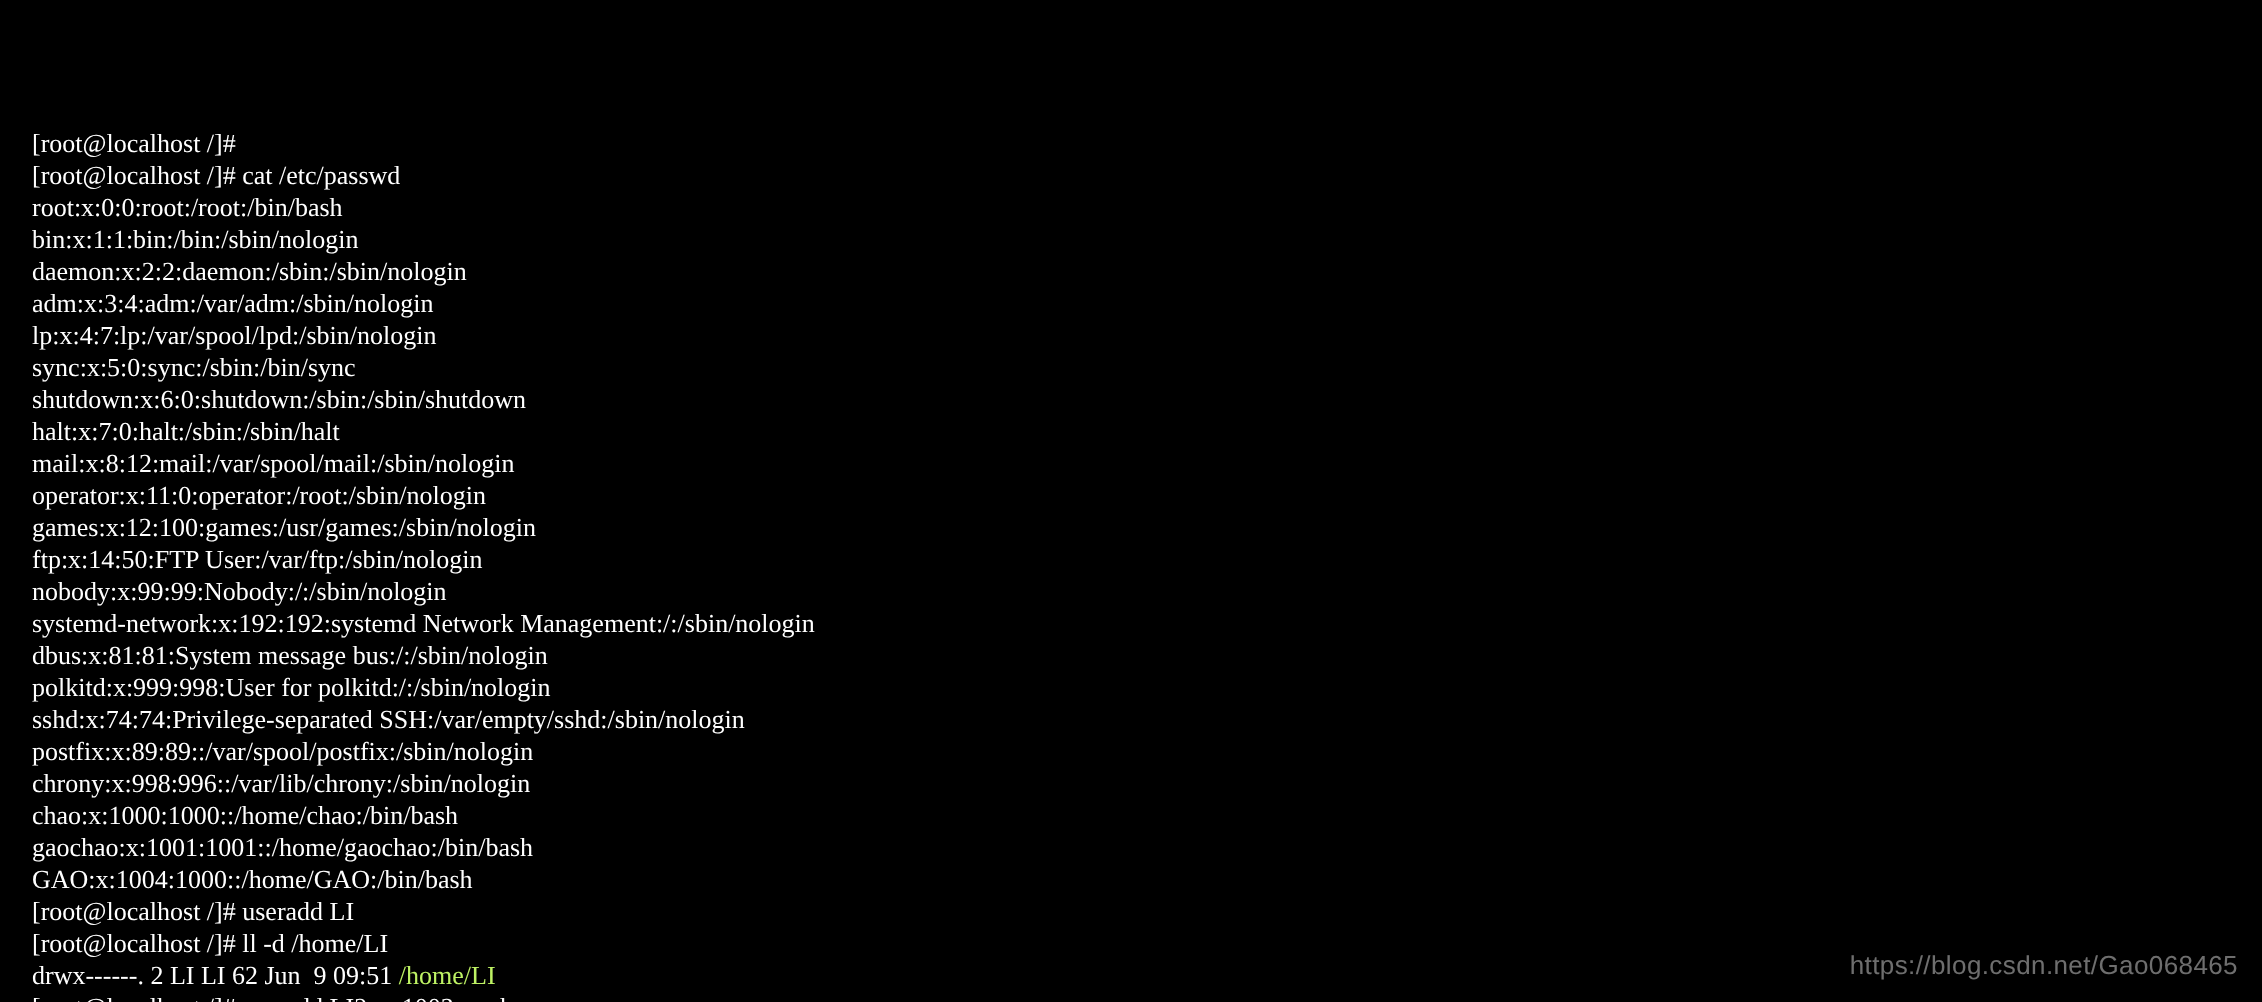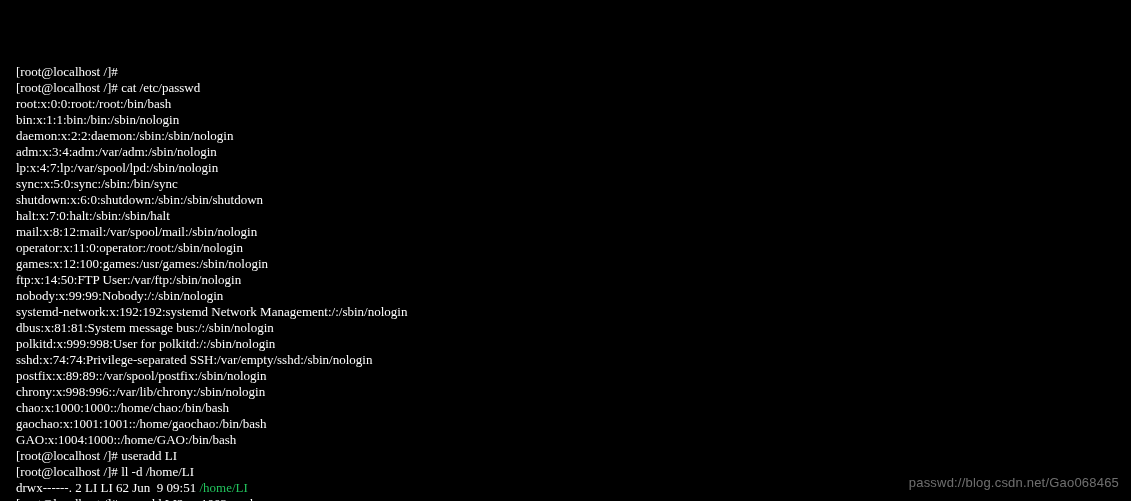--- a/index.html
+++ b/index.html
@@ -11,33 +11,33 @@
       line-height: 16px;
       width: 1131px;
       height: 501px;
       padding: 0 16px;
       white-space: pre;
       overflow: hidden;
       position: relative;
     }
     .term { display: block; }
     .line { display: block; font-family: Liberation Serif, serif; }
-    .hl { color: #22c55e; }
+    .hl { color: #bef264; }
     .watermark {
       position: absolute;
       right: 12px;
       bottom: 10px;
       color: rgba(200,200,200,0.55);
       font-family: Arial, sans-serif;
       font-size: 13px;
       letter-spacing: 0.2px;
     }
   </style>
 </head>
 <body>
 
 
 
 <div class="term" id="term"><span class="line"><span>[root@localhost /]# </span><span></span></span><span class="line"><span>[root@localhost /]# </span><span>cat /etc/passwd</span></span><span class="line"><span>root:x:0:0:root:/root:/bin/bash</span></span><span class="line"><span>bin:x:1:1:bin:/bin:/sbin/nologin</span></span><span class="line"><span>daemon:x:2:2:daemon:/sbin:/sbin/nologin</span></span><span class="line"><span>adm:x:3:4:adm:/var/adm:/sbin/nologin</span></span><span class="line"><span>lp:x:4:7:lp:/var/spool/lpd:/sbin/nologin</span></span><span class="line"><span>sync:x:5:0:sync:/sbin:/bin/sync</span></span><span class="line"><span>shutdown:x:6:0:shutdown:/sbin:/sbin/shutdown</span></span><span class="line"><span>halt:x:7:0:halt:/sbin:/sbin/halt</span></span><span class="line"><span>mail:x:8:12:mail:/var/spool/mail:/sbin/nologin</span></span><span class="line"><span>operator:x:11:0:operator:/root:/sbin/nologin</span></span><span class="line"><span>games:x:12:100:games:/usr/games:/sbin/nologin</span></span><span class="line"><span>ftp:x:14:50:FTP User:/var/ftp:/sbin/nologin</span></span><span class="line"><span>nobody:x:99:99:Nobody:/:/sbin/nologin</span></span><span class="line"><span>systemd-network:x:192:192:systemd Network Management:/:/sbin/nologin</span></span><span class="line"><span>dbus:x:81:81:System message bus:/:/sbin/nologin</span></span><span class="line"><span>polkitd:x:999:998:User for polkitd:/:/sbin/nologin</span></span><span class="line"><span>sshd:x:74:74:Privilege-separated SSH:/var/empty/sshd:/sbin/nologin</span></span><span class="line"><span>postfix:x:89:89::/var/spool/postfix:/sbin/nologin</span></span><span class="line"><span>chrony:x:998:996::/var/lib/chrony:/sbin/nologin</span></span><span class="line"><span>chao:x:1000:1000::/home/chao:/bin/bash</span></span><span class="line"><span>gaochao:x:1001:1001::/home/gaochao:/bin/bash</span></span><span class="line"><span>GAO:x:1004:1000::/home/GAO:/bin/bash</span></span><span class="line"><span>[root@localhost /]# </span><span>useradd LI</span></span><span class="line"><span>[root@localhost /]# </span><span>ll -d /home/LI</span></span><span class="line"><span>drwx------. 2 LI LI 62 Jun  9 09:51 </span><span class="hl">/home/LI</span></span><span class="line"><span>[root@localhost /]# </span><span>useradd LI2 -u 1003 -g chao</span></span></div>
-<div class="watermark">passwd://blog.csdn.net/Gao068465</div>
+<div class="watermark">https://blog.csdn.net/Gao068465</div>
 
 
 
 
 </body></html>

